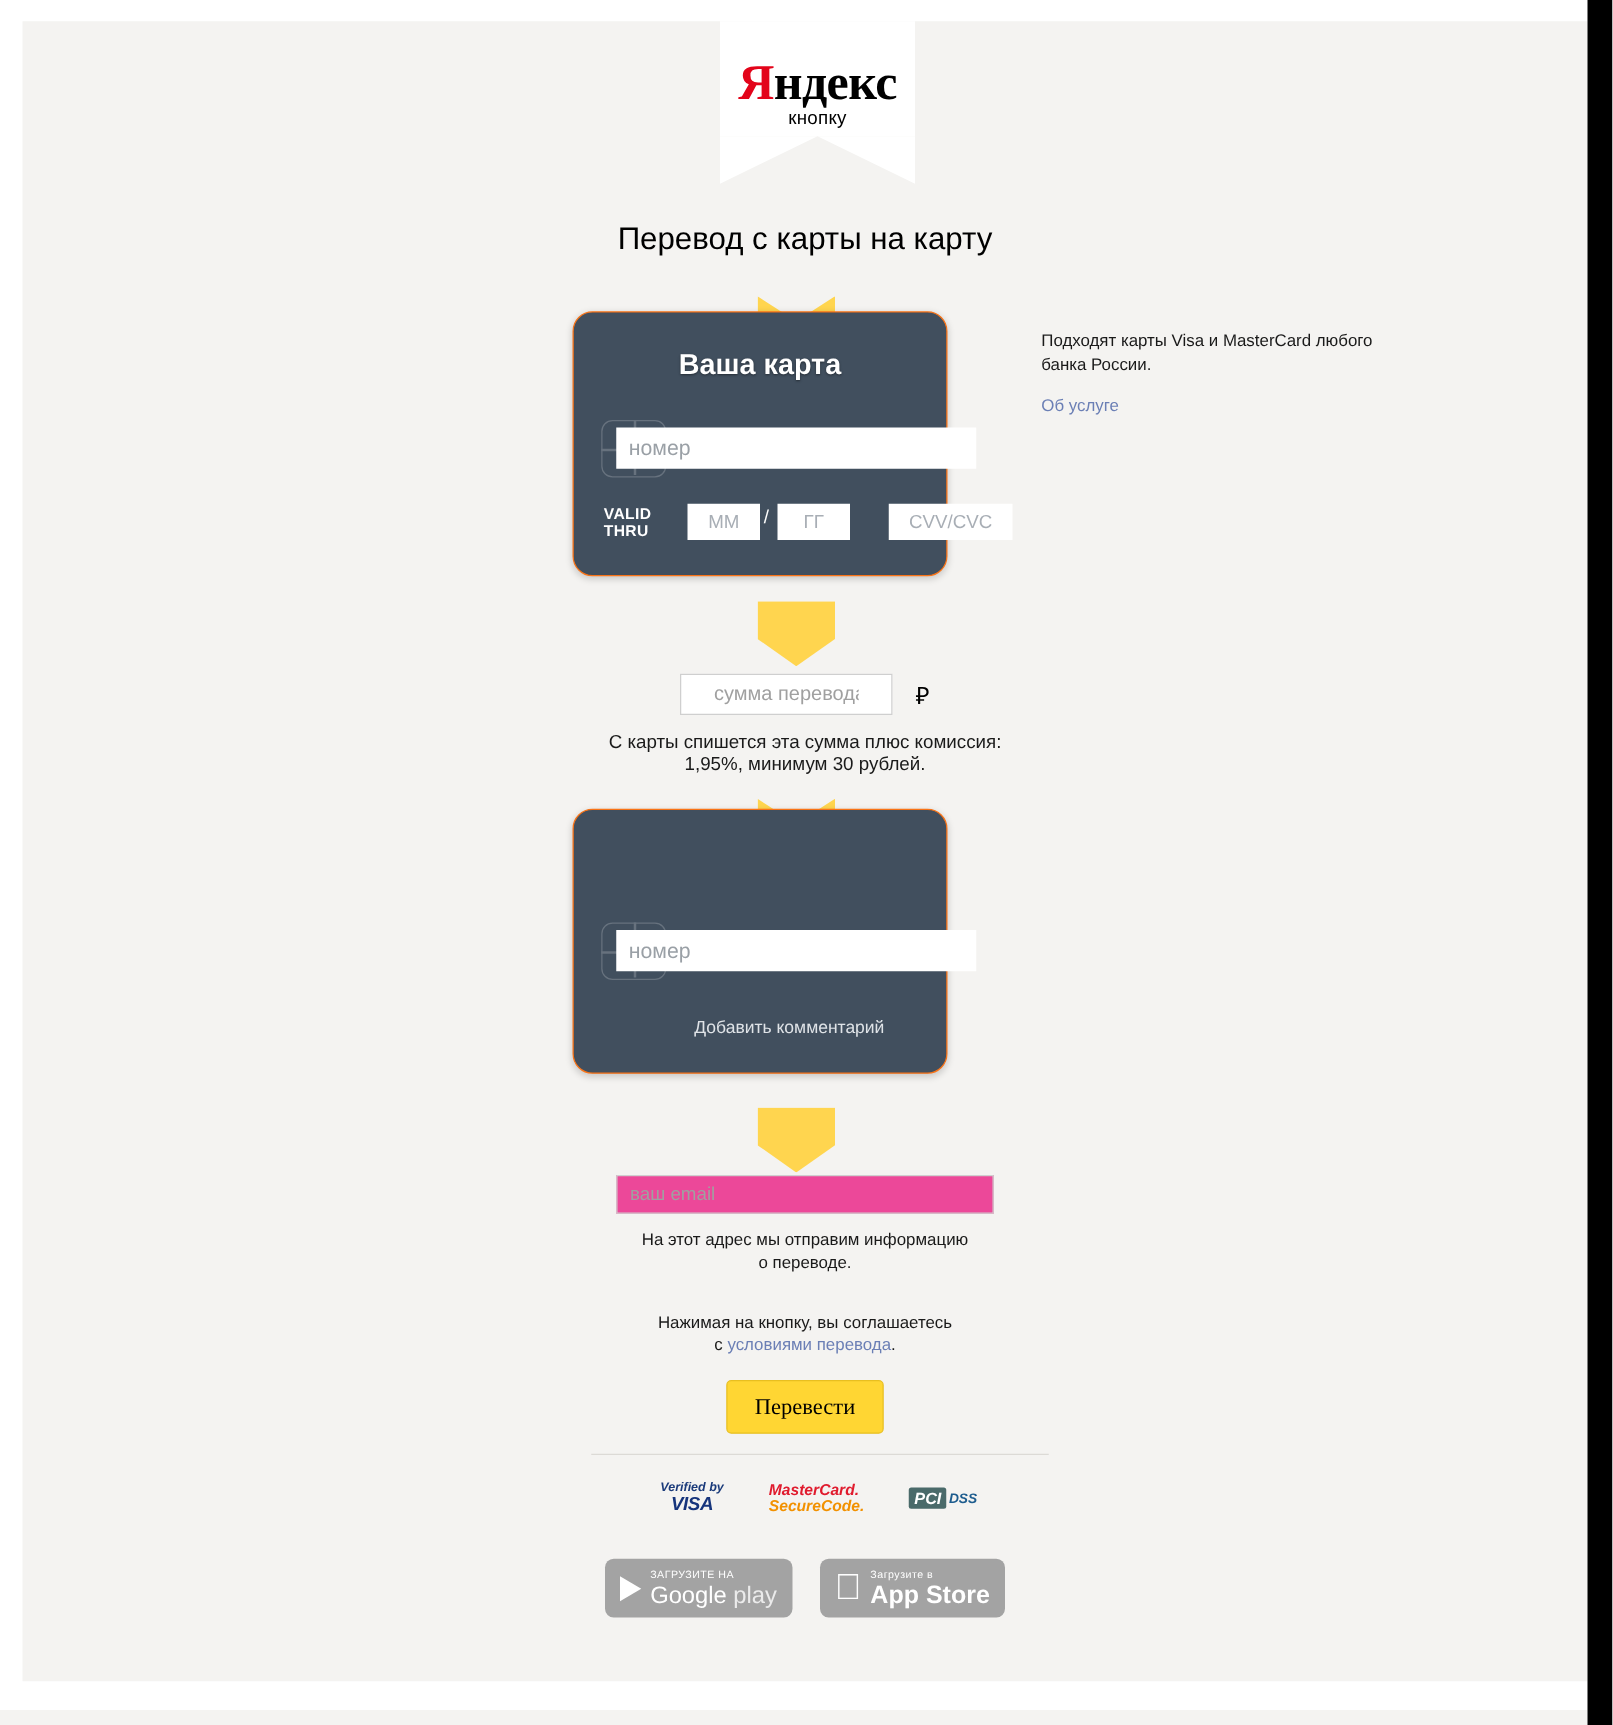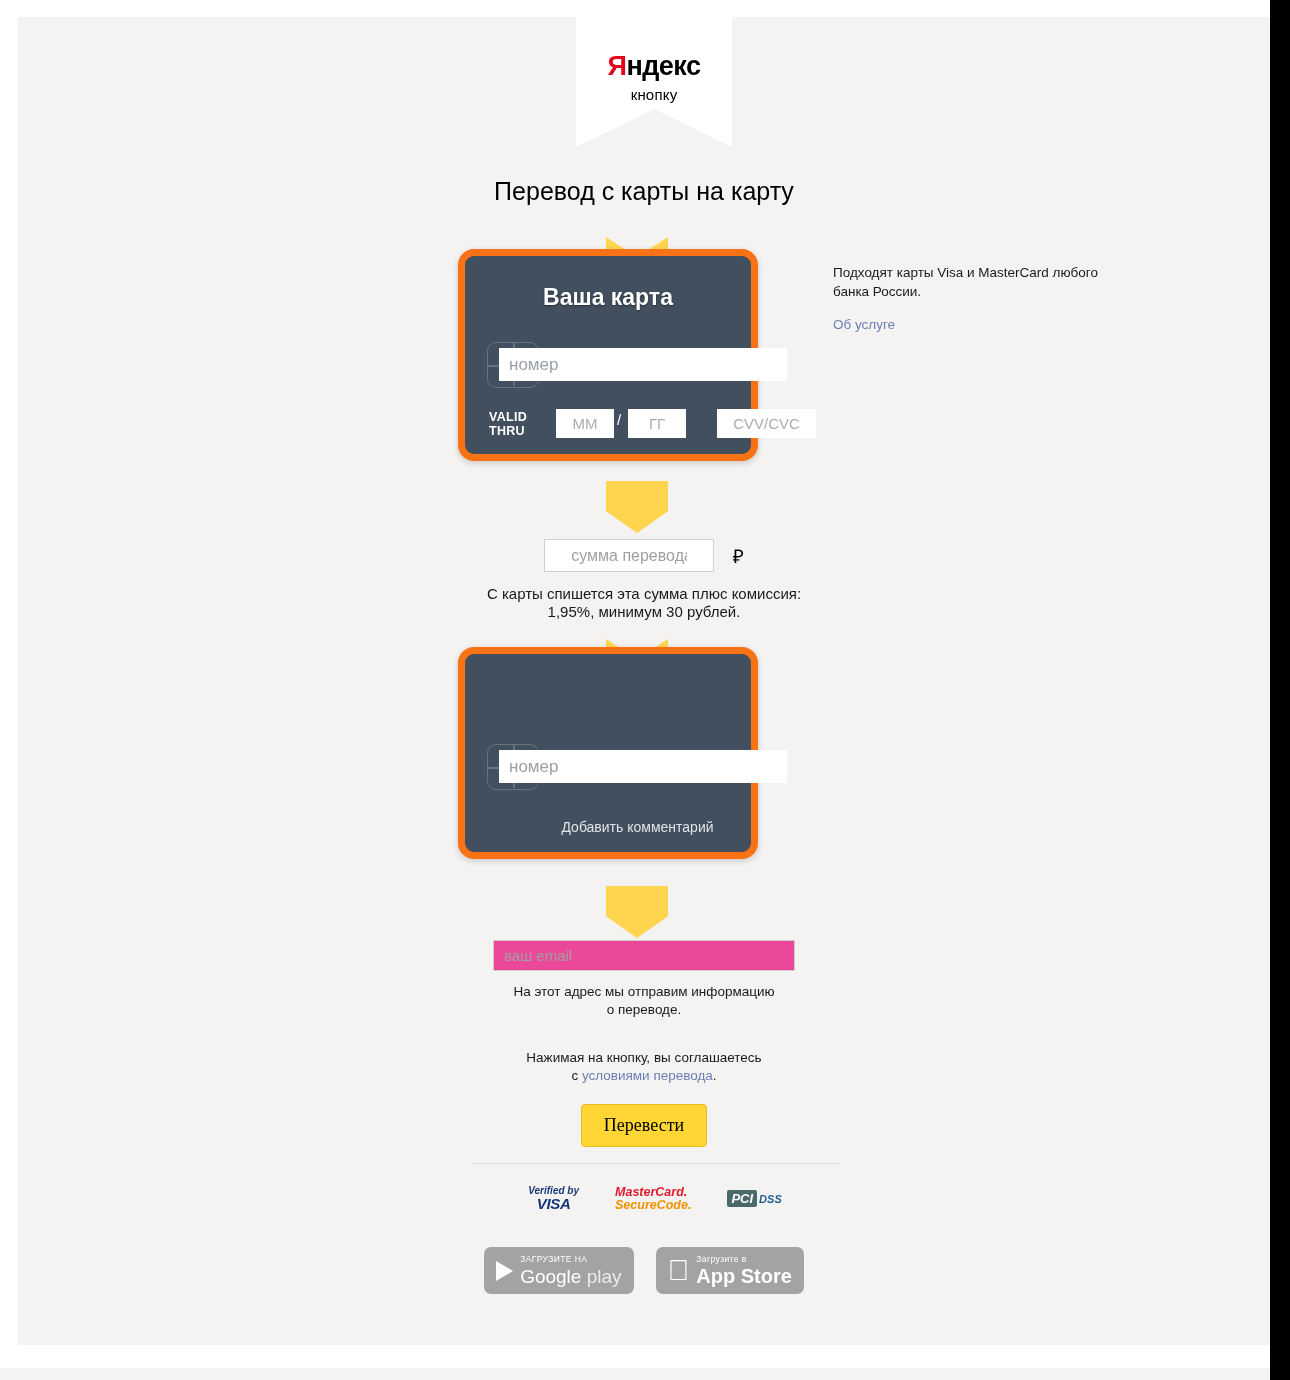--- a/index.html
+++ b/index.html
@@ -62,25 +62,26 @@
     border-bottom: 38px solid transparent;
   }
   .logo-inner {
     position: absolute;
     left: 0; top: 30px;
     width: 156px;
     text-align: center;
     z-index: 3;
   }
   .logo-main {
-    font-size: 27px;
+    font-size: 40px;
     font-weight: 700;
     line-height: 38px;
     color: #000000;
     letter-spacing: -0.5px;
+    font-family: Liberation Serif, serif;
   }
   .logo-main .ya { color: #e3041a; }
   .logo-sub {
     font-size: 15px;
     color: #000000;
     line-height: 20px;
     letter-spacing: 0.2px;
   }
 
   
@@ -115,21 +116,21 @@
   #conn-mid2   { left: 588px; top: 622px; height: 40px; }
   #conn-bottom { left: 588px; top: 869px; }
 
   
   .card {
     position: absolute;
     left: 440px;
     width: 300px;
     background: #414f5e;
     border-radius: 16px;
-    border: 7px solid #f97316;
+    border: 1px solid #f97316;
     box-shadow: 0 2px 6px rgba(0,0,0,0.18);
   }
   #card-your      { top: 232px; height: 212px; }
   #card-recipient { top: 630px; height: 212px; }
 
   .card-title {
     text-align: center;
     color: #ffffff;
     font-size: 23px;
     font-weight: 700;

